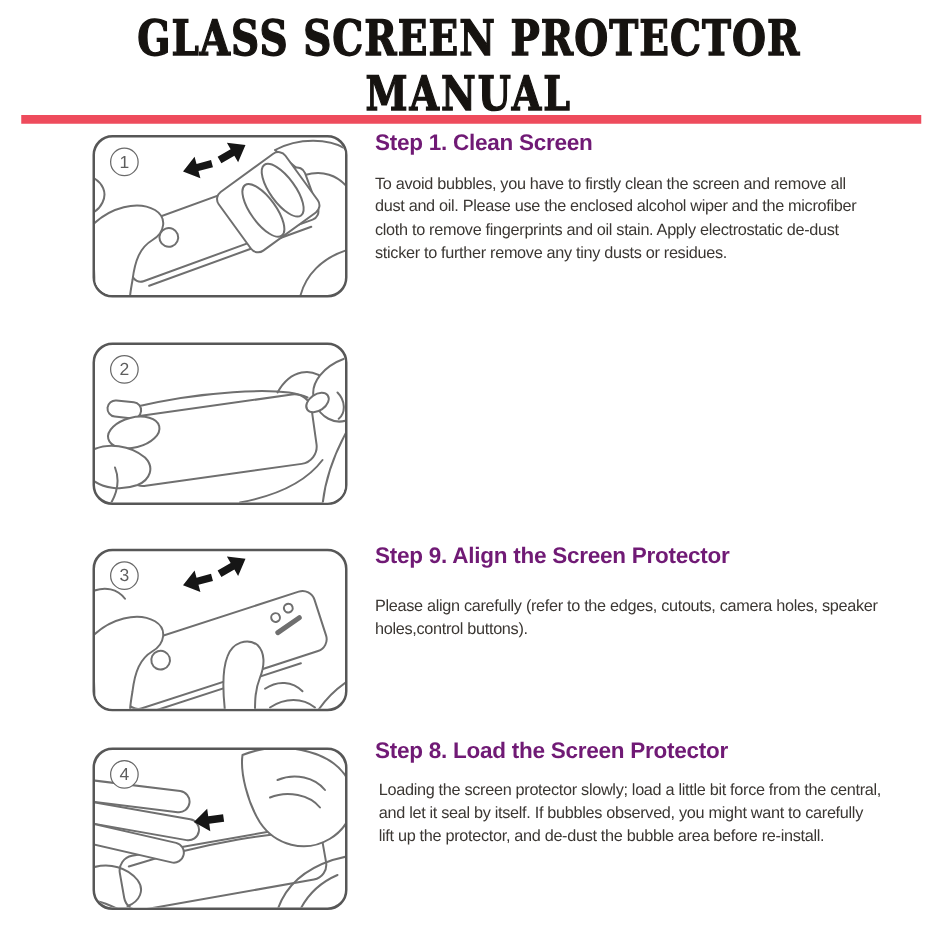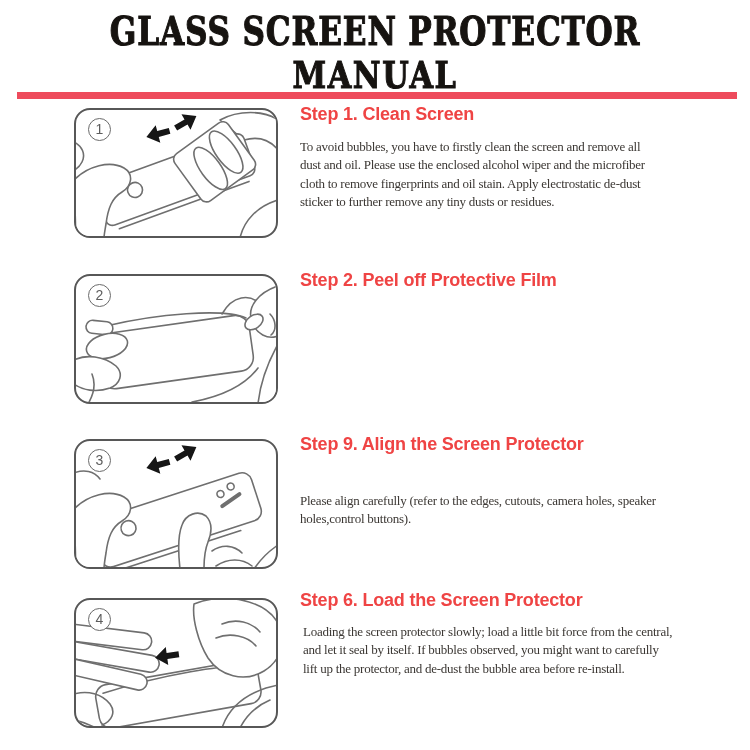--- a/index.html
+++ b/index.html
@@ -21,25 +21,25 @@
   .fig{position:absolute;left:74px;width:204px;height:130px;border:2px solid #575757;
        border-radius:16px;background:#fff;box-sizing:border-box;overflow:hidden;}
   .fig svg{position:absolute;left:-2px;top:-2px;width:204px;height:130px;}
   .fig-num{position:absolute;left:12px;top:8px;width:21px;height:21px;border:1.6px solid #6a6a6a;
        border-radius:50%;color:#5d5d5d;font-size:14px;line-height:21px;text-align:center;
        background:#fff;z-index:2;box-sizing:content-box;}
   .f1{top:108px}.f2{top:274px}.f3{top:439px}.f4{top:598px}
 
   
   .step-heading{position:absolute;left:300px;width:446px;font-size:18px;font-weight:bold;
-       color:#ef4444;letter-spacing:-.2px;}
+       color:#701a75;letter-spacing:-.2px;}
   .h1{top:104px}.h2{top:270px}.h3{top:434px}.h4{top:590px}
-  .step-body{position:absolute;left:300px;width:450px;font-family:Liberation Serif, serif;
+  .step-body{position:absolute;left:300px;width:450px;font-family:Liberation Sans, sans-serif;
        font-size:13px;letter-spacing:-.25px;line-height:18.3px;color:#3b3733;white-space:pre;}
-  .b1{top:138px}.b2{top:306px}.b3{top:492px}.b4{top:623px;left:303px}
+  .b1{top:138px}.b2{top:306px}.b3{top:476px}.b4{top:623px;left:303px}
 
   
   .ln *{stroke:#6f6f6f;stroke-width:1.6;stroke-linecap:round;stroke-linejoin:round;}
   .arr path{fill:#161616;stroke:none;}
 </style>
 </head>
 <body>
 
 <div class="page">
 
@@ -92,21 +92,20 @@
         <path d="M196,40 C202,46 203,56 197,61"></path>
         <ellipse cx="180" cy="48" rx="10" ry="6.5" transform="rotate(-35 180 48)" fill="#fff"></ellipse>
         <rect x="12" y="47" width="27" height="13" rx="6.5" transform="rotate(6 25 53)" fill="#fff"></rect>
         <ellipse cx="33" cy="72" rx="21" ry="12" transform="rotate(-14 33 72)" fill="#fff"></ellipse>
         <path d="M0,86 C12,80 30,82 42,92 C50,100 46,110 36,114 C22,119 8,116 0,110 Z" fill="#fff"></path>
         <path d="M14,130 C20,120 22,110 18,100"></path>
         <path d="M118,128 C150,122 172,110 184,94"></path>
       </g>
     </svg>
   </div>
-  <div class="step-heading h2">Step 2. Peel off Protective Film</div>
 
   <div class="fig f3">
     <span class="fig-num">3</span>
     <svg viewBox="0 0 204 130">
       <g class="ln" fill="none">
         <path d="M0,34 C10,30 20,32 26,40"></path>
         <g transform="rotate(-18 102 80)">
           <rect x="18" y="56" width="168" height="50" rx="10" fill="#fff"></rect>
           <circle cx="54" cy="74" r="7.5" fill="#fff"></circle>
           <circle cx="152" cy="70" r="3.5" fill="#fff"></circle>
@@ -149,18 +148,18 @@
         <path d="M148,26 C162,20 178,24 186,34"></path>
         <path d="M142,40 C156,34 174,38 182,48"></path>
         <path d="M148,130 C154,112 168,98 192,90 L204,87"></path>
         <path d="M166,130 C172,118 182,108 196,102"></path>
       </g>
       <g class="arr">
         <path d="M0,7 L12,7 L12,1 L24,10 L12,19 L12,13 L0,13 Z" transform="translate(93,58) rotate(172) translate(-12,-10)"></path>
       </g>
     </svg>
   </div>
-  <div class="step-heading h4">Step 6. Load the Screen Protector</div>
+  <div class="step-heading h4">Step 8. Load the Screen Protector</div>
   <div class="step-body b4">Loading the screen protector slowly; load a little bit force from the central,
 and let it seal by itself. If bubbles observed, you might want to carefully
 lift up the protector, and de-dust the bubble area before re-install.</div>
 
 </div>
 
 </body></html>

